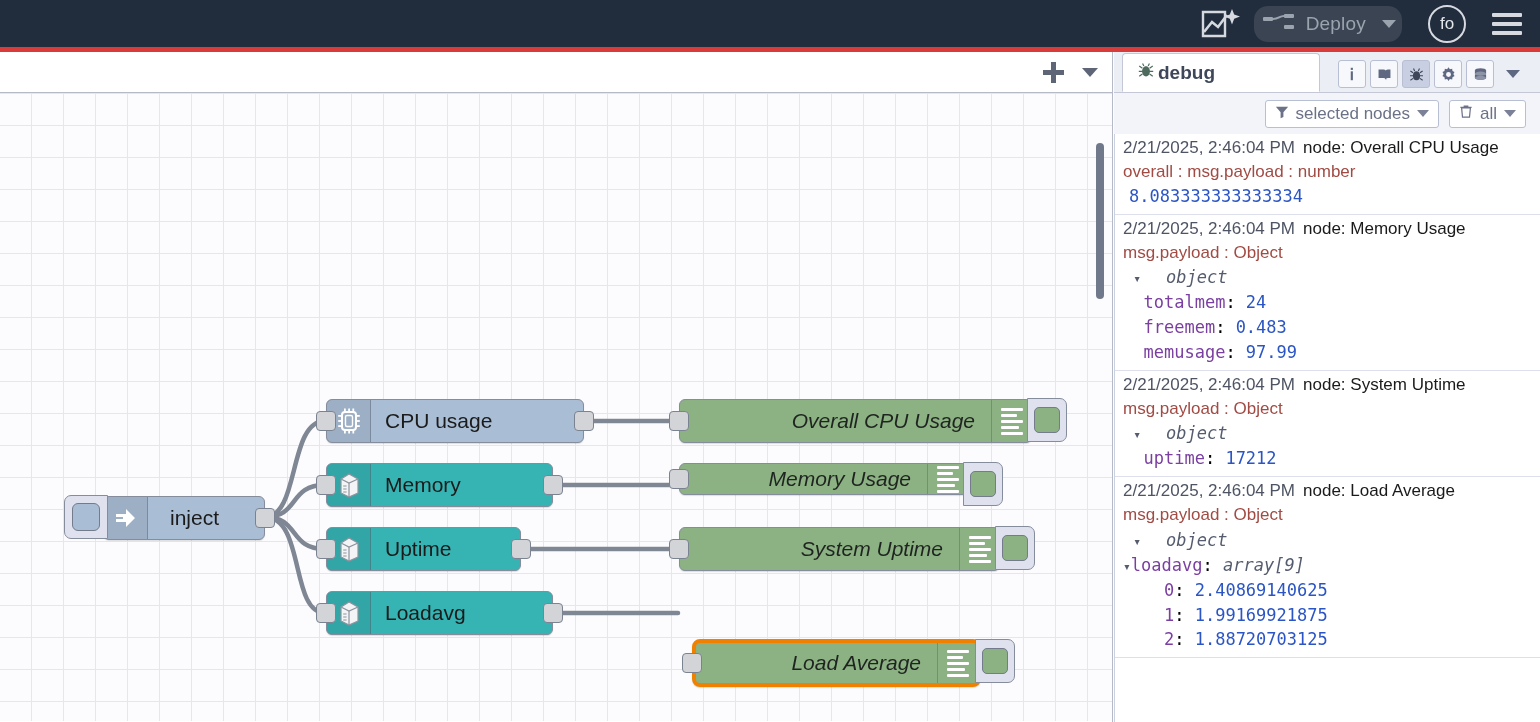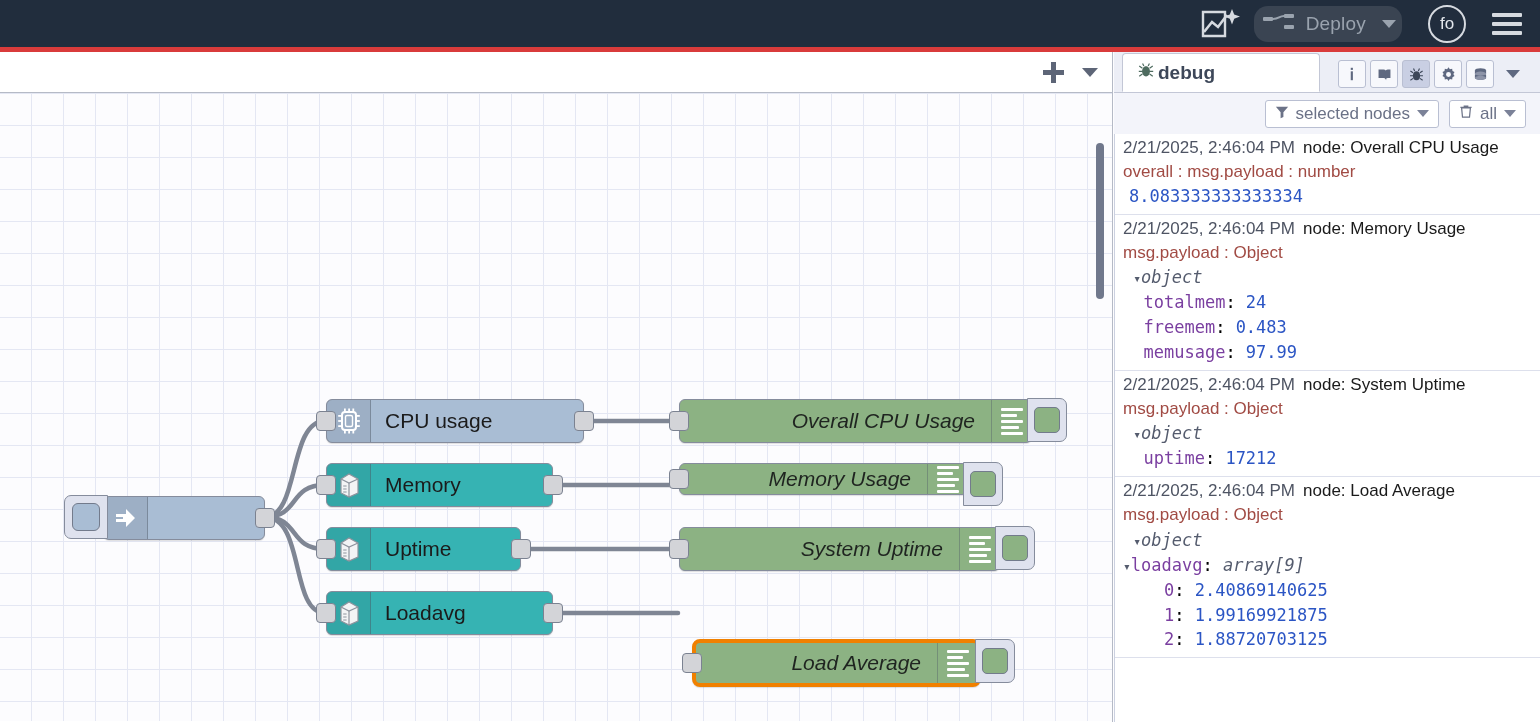--- a/index.html
+++ b/index.html
@@ -224,21 +224,21 @@
   .msg-topic { font-size: 17px; color: #a14b44; line-height: 1.42; }
   .msg-val {
     font-family: "DejaVu Sans Mono", monospace; font-size: 17px;
     color: #2b55c4; padding-left: 6px; line-height: 1.45;
   }
   .obj-row {
     font-family: "DejaVu Sans Mono", monospace; font-size: 17px;
     line-height: 1.47; white-space: pre;
   }
   .tw { color: #555c6e; font-size: 13px; }
-  .obj-lbl { color: #555c6e; font-style: italic; }
+  .obj-lbl { color: #555c6e; font-style: italic; margin-left: 25px; }
   .k { color: #7a3fa0; }
   .v-num { color: #2b55c4; }
   .arr { color: #555c6e; font-style: italic; }
 </style>
 </head>
 <body>
 
 <div id="app">
 
   <div class="header">
@@ -297,20 +297,21 @@
 
       <div class="node inject blue" style="left:103px; top:403px; width:162px; height:44px;">
         <div class="node-btn-left">
             <span></span>
           </div>
         <div class="node-icon-box">
           <svg viewBox="0 0 26 24" width="26" height="24">
             <path d="M3 8 h10 v-5 l9 9 l-9 9 v-5 h-10 v-3 h7 v-2 h-7 z" fill="#fff"></path>
           </svg>
         </div>
+        <div class="node-label">inject</div>
         <div class="port out"></div>
       </div>
 
       <div class="node blue" style="left:326px; top:306px; width:258px; height:44px;">
         <div class="node-icon-box">
           <svg viewBox="0 0 28 28" width="28" height="28">
             <rect x="7" y="5" width="14" height="18" rx="3" fill="none" stroke="#fff" stroke-width="2"></rect>
             <rect x="10.5" y="8.5" width="7" height="11" rx="1.5" fill="none" stroke="#fff" stroke-width="1.4"></rect>
             <g fill="#fff">
               <rect x="9" y="1.5" width="1.8" height="3.5"></rect>

